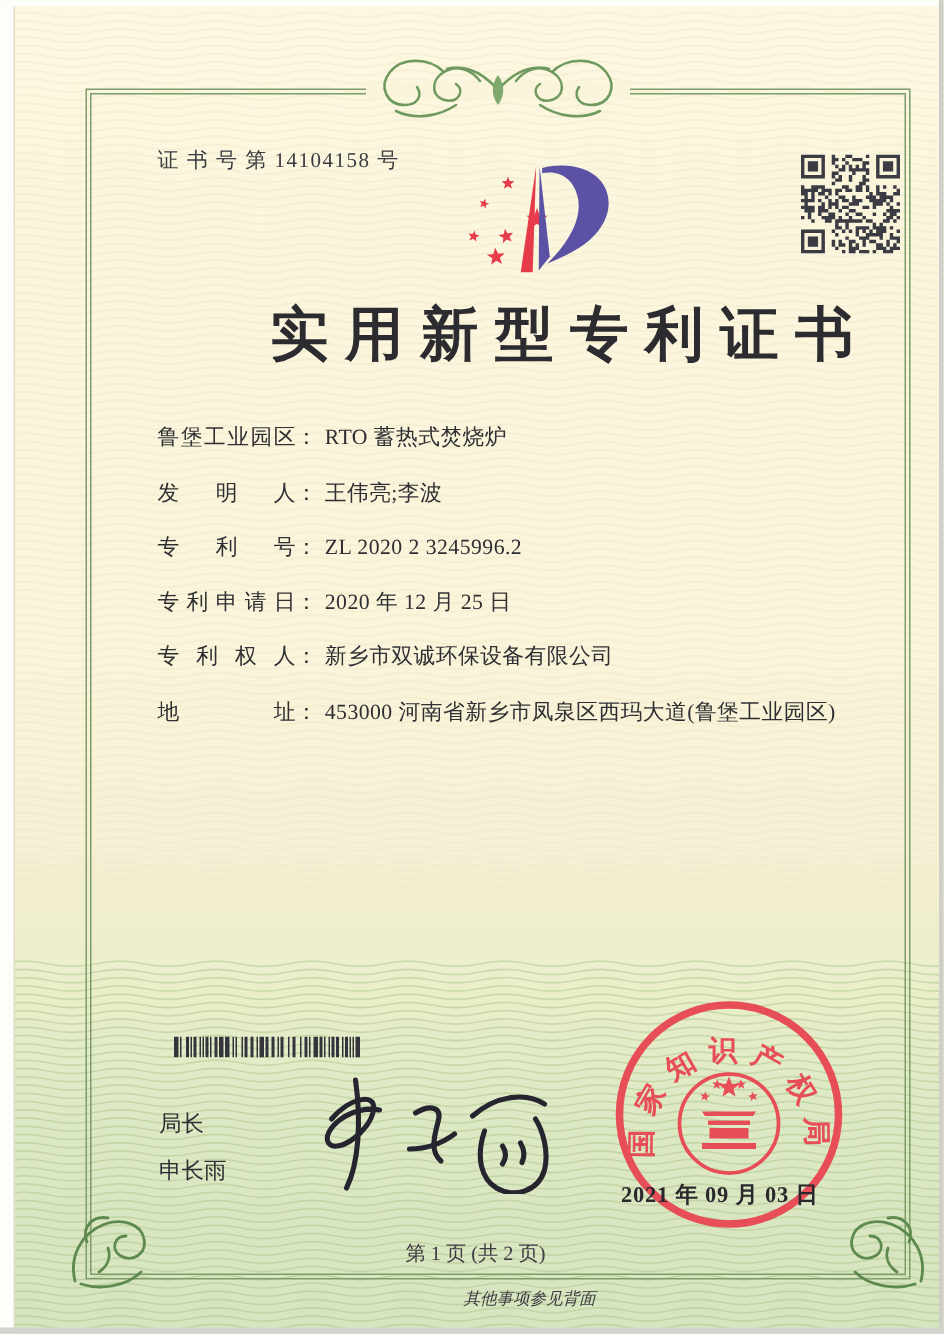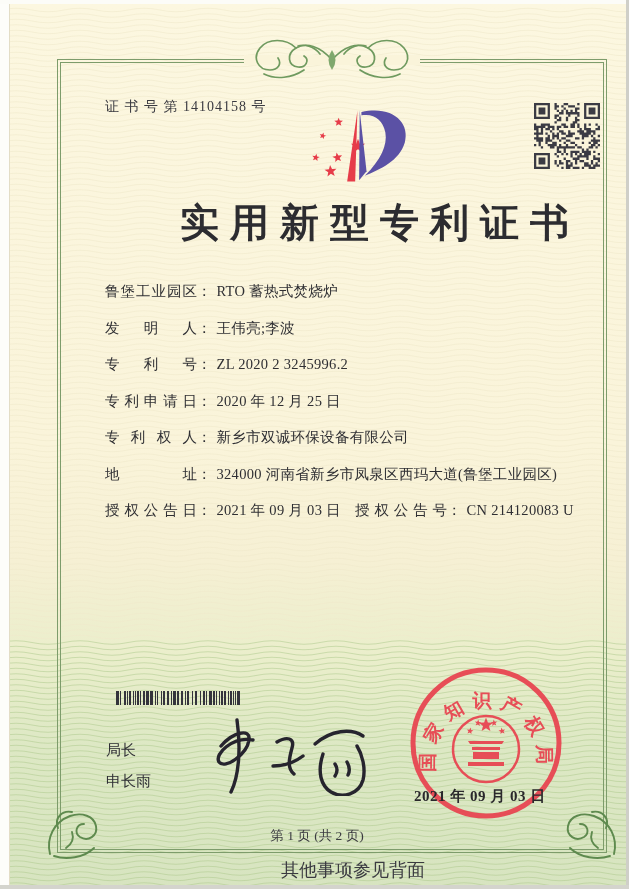--- a/index.html
+++ b/index.html
@@ -31,21 +31,21 @@
     text-align:justify;color:#34343b;}
   .paras p{margin:0;text-indent:2em;}
   .barcode{position:absolute;left:95px;top:691px;width:126px;height:14px;}
   .signer{position:absolute;left:85px;top:735px;font-size:15px;line-height:31px;color:#2e2e34;}
   .signature{position:absolute;left:182px;top:708px;width:170px;height:88px;}
   .seal{position:absolute;left:385px;top:663px;width:160px;height:160px;
     mix-blend-mode:multiply;opacity:0.93;}
   .seal-date{position:absolute;left:393px;top:787px;width:160px;font-size:15px;
     letter-spacing:0.5px;font-weight:600;color:#2a282c;}
   .page-foot{position:absolute;left:57px;top:827px;width:478px;text-align:center;font-size:13.5px;color:#3a3a40;}
-  .back-note{position:absolute;left:57px;top:858px;width:550px;text-align:center;font-size:18px;color:#3a3a40;}
+  .back-note{position:absolute;left:57px;top:858px;width:550px;text-align:center;font-size:11px;color:#3a3a40;font-style:italic;}
   .orn-top{position:absolute;left:244px;top:34px;width:176px;height:50px;z-index:3;}
   .orn-bl{position:absolute;left:44px;top:804px;width:64px;height:56px;z-index:3;}
   .orn-br{position:absolute;left:556px;top:804px;width:64px;height:56px;z-index:3;}
   .edge-l{position:absolute;left:0;top:0;width:9px;height:889px;background:#fdfdfa;border-right:1px solid #e3ddc6;z-index:10;}
   .edge-t{position:absolute;left:0;top:0;width:629px;height:4px;background:#fcfcf8;z-index:10;}
   .edge-r{position:absolute;right:0;top:0;width:3px;height:889px;background:#cfcfc8;z-index:10;}
   .edge-b{position:absolute;left:0;bottom:0;width:629px;height:4px;background:#d4d4cd;z-index:10;}
 </style>
 </head>
 <body>
@@ -283,27 +283,21 @@
       <div class="row">
         <span class="flabel">专利号</span><span class="colon">：</span><span class="fvalue">ZL 2020 2 3245996.2</span>
       </div>
       <div class="row">
         <span class="flabel">专利申请日</span><span class="colon">：</span><span class="fvalue">2020 年 12 月 25 日</span>
       </div>
       <div class="row">
         <span class="flabel">专利权人</span><span class="colon">：</span><span class="fvalue">新乡市双诚环保设备有限公司</span>
       </div>
       <div class="row">
-        <span class="flabel">地址</span><span class="colon">：</span><span class="fvalue">324000 河南省新乡市凤泉区西玛大道(鲁堡工业园区)</span>
-      </div>
-      <div class="row">
-        <span class="flabel">授权公告日</span><span class="colon">：</span><span class="fvalue">2021 年 09 月 03 日</span>
-        <span class="grp2">
-          <span class="flabel">授权公告号</span><span class="colon">：</span><span class="fvalue">CN 214120083 U</span>
-        </span>
+        <span class="flabel">地址</span><span class="colon">：</span><span class="fvalue">453000 河南省新乡市凤泉区西玛大道(鲁堡工业园区)</span>
       </div>
     </div>
 
 
     <svg class="barcode" id="barcodeSvg" viewBox="0 0 126 14">
         <path d="M0,0h3v14h-3zM4,0h1v14h-1zM8,0h2v14h-2zM11,0h1v14h-1zM13,0h2v14h-2zM17,0h1v14h-1zM19,0h1v14h-1zM21,0h2v14h-2zM24,0h1v14h-1zM27,0h2v14h-2zM30,0h3v14h-3zM34,0h3v14h-3zM39,0h1v14h-1zM41,0h1v14h-1zM45,0h1v14h-1zM47,0h2v14h-2zM51,0h2v14h-2zM55,0h1v14h-1zM57,0h3v14h-3zM61,0h2v14h-2zM65,0h2v14h-2zM69,0h1v14h-1zM71,0h2v14h-2zM76,0h1v14h-1zM79,0h2v14h-2zM84,0h1v14h-1zM87,0h2v14h-2zM90,0h1v14h-1zM93,0h3v14h-3zM97,0h2v14h-2zM100,0h1v14h-1zM103,0h1v14h-1zM105,0h2v14h-2zM108,0h2v14h-2zM112,0h1v14h-1zM114,0h2v14h-2zM117,0h1v14h-1zM119,0h1v14h-1zM121,0h3v14h-3z" fill="#34343c"></path>
       </svg>
 
     <div class="signer">
       <div>局长</div>

